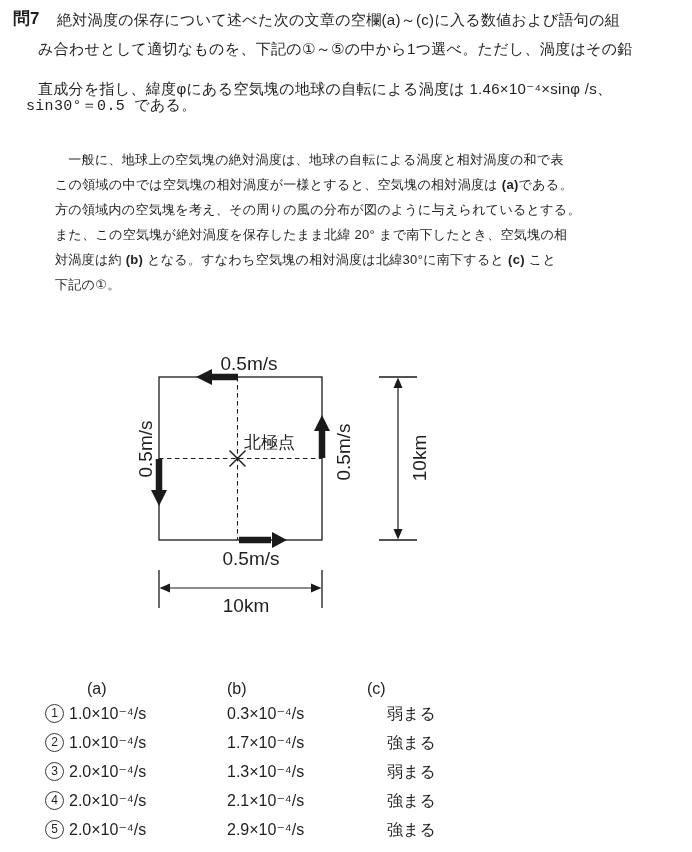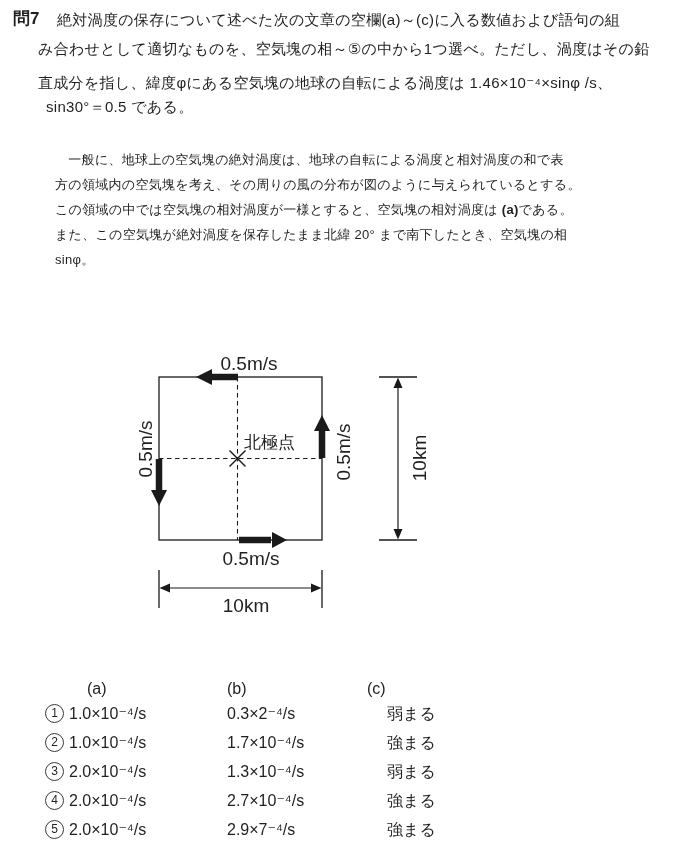--- a/index.html
+++ b/index.html
@@ -7,22 +7,22 @@
     width:692px;height:852px;position:relative;background:#ffffff;
     font-family:"Liberation Sans","DejaVu Sans",sans-serif;
     color:#1f1f1f;overflow:hidden;
   }
   .abs{position:absolute;white-space:nowrap;}
   
   .q-label{left:13px;top:7px;font-weight:700;font-size:17px;line-height:24px;}
   .q-line{font-size:15px;line-height:22px;letter-spacing:0.3px;}
   .q-line.l0{left:57px;top:9px;}
   .q-line.l1{left:38px;top:38px;}
-  .q-line.l2{left:38px;top:72px;}
-  .q-line.l3{left:46px;top:96px;}
+  .q-line.l2{left:38px;top:78px;}
+  .q-line.l3{left:26px;top:96px;font-family:Liberation Mono, monospace;}
   
   .passage{left:55px;top:147px;}
   .p-line{display:block;height:25px;line-height:25px;font-size:13px;letter-spacing:0.3px;white-space:nowrap;}
   .p-line b{font-weight:700;}
   
   .figure-svg{position:absolute;left:0;top:340px;}
   .fig-label{font-size:19px;fill:#1f1f1f;}
   .fig-label-jp{font-size:17px;fill:#1f1f1f;}
   .t-header{position:absolute;height:22px;line-height:22px;font-size:16px;}
   .t-row{position:absolute;left:0;width:692px;height:29px;line-height:29px;font-size:16px;}
@@ -38,30 +38,31 @@
   .hdr-a{left:87px;top:678px;}
   .hdr-b{left:227px;top:678px;}
   .hdr-c{left:367px;top:678px;}
   .row-0{top:699px;} .row-1{top:728px;} .row-2{top:757px;} .row-3{top:786px;} .row-4{top:815px;}
 </style>
 </head>
 <body>
 
 <div class="abs q-label">問7</div>
 <div class="abs q-line l0">絶対渦度の保存について述べた次の文章の空欄(a)～(c)に入る数値および語句の組</div>
-<div class="abs q-line l1">み合わせとして適切なものを、空気塊の相～⑤の中から1つ選べ。ただし、渦度はその鉛</div>
+<div class="abs q-line l1">み合わせとして適切なものを、下記の①～⑤の中から1つ選べ。ただし、渦度はその鉛</div>
 <div class="abs q-line l2">直成分を指し、緯度φにある空気塊の地球の自転による渦度は 1.46×10⁻⁴×sinφ /s、</div>
 <div class="abs q-line l3">sin30°＝0.5 である。</div>
 
 <div class="abs passage">
   <span class="p-line">　一般に、地球上の空気塊の絶対渦度は、地球の自転による渦度と相対渦度の和で表</span>
+  <span class="p-line">この領域の中では空気塊の相対渦度が一様とすると、空気塊の相対渦度は <b>(a)</b>である。</span>
   <span class="p-line">方の領域内の空気塊を考え、その周りの風の分布が図のように与えられているとする。</span>
-  <span class="p-line">この領域の中では空気塊の相対渦度が一様とすると、空気塊の相対渦度は <b>(a)</b>である。</span>
   <span class="p-line">また、この空気塊が絶対渦度を保存したまま北緯 20° まで南下したとき、空気塊の相</span>
-  <span class="p-line">sinφ。</span>
+  <span class="p-line">対渦度は約 <b>(b)</b> となる。すなわち空気塊の相対渦度は北緯30°に南下すると <b>(c)</b> こと</span>
+  <span class="p-line">下記の①。</span>
 </div>
 
 <svg class="figure-svg" width="692" height="292" viewBox="0 340 692 292" xmlns="http://www.w3.org/2000/svg">
 
   <rect x="159" y="377" width="163" height="163" fill="none" stroke="#1a1a1a" stroke-width="1.3"></rect>
 
   <line x1="159" y1="458.5" x2="322" y2="458.5" stroke="#1a1a1a" stroke-width="1.1" stroke-dasharray="4.5,3.5"></line>
   <line x1="237.5" y1="377" x2="237.5" y2="540" stroke="#1a1a1a" stroke-width="1.1" stroke-dasharray="4.5,3.5"></line>
 
   <g stroke="#1a1a1a" stroke-width="1.5">
@@ -114,40 +115,40 @@
 </svg>
 
 <div>
   <div class="abs t-header hdr-a">(a)</div>
   <div class="abs t-header hdr-b">(b)</div>
   <div class="abs t-header hdr-c">(c)</div>
 
   <div class="t-row row-0">
     <span class="cell col-num"><span class="circle-num">1</span></span>
     <span class="cell col-a">1.0×10⁻⁴/s</span>
-    <span class="cell col-b">0.3×2⁻⁴/s</span>
+    <span class="cell col-b">0.3×10⁻⁴/s</span>
     <span class="cell col-c">弱まる</span>
   </div>
   <div class="t-row row-1">
     <span class="cell col-num"><span class="circle-num">2</span></span>
     <span class="cell col-a">1.0×10⁻⁴/s</span>
     <span class="cell col-b">1.7×10⁻⁴/s</span>
     <span class="cell col-c">強まる</span>
   </div>
   <div class="t-row row-2">
     <span class="cell col-num"><span class="circle-num">3</span></span>
     <span class="cell col-a">2.0×10⁻⁴/s</span>
     <span class="cell col-b">1.3×10⁻⁴/s</span>
     <span class="cell col-c">弱まる</span>
   </div>
   <div class="t-row row-3">
     <span class="cell col-num"><span class="circle-num">4</span></span>
     <span class="cell col-a">2.0×10⁻⁴/s</span>
-    <span class="cell col-b">2.7×10⁻⁴/s</span>
+    <span class="cell col-b">2.1×10⁻⁴/s</span>
     <span class="cell col-c">強まる</span>
   </div>
   <div class="t-row row-4">
     <span class="cell col-num"><span class="circle-num">5</span></span>
     <span class="cell col-a">2.0×10⁻⁴/s</span>
-    <span class="cell col-b">2.9×7⁻⁴/s</span>
+    <span class="cell col-b">2.9×10⁻⁴/s</span>
     <span class="cell col-c">強まる</span>
   </div>
 </div>
 
 </body></html>

